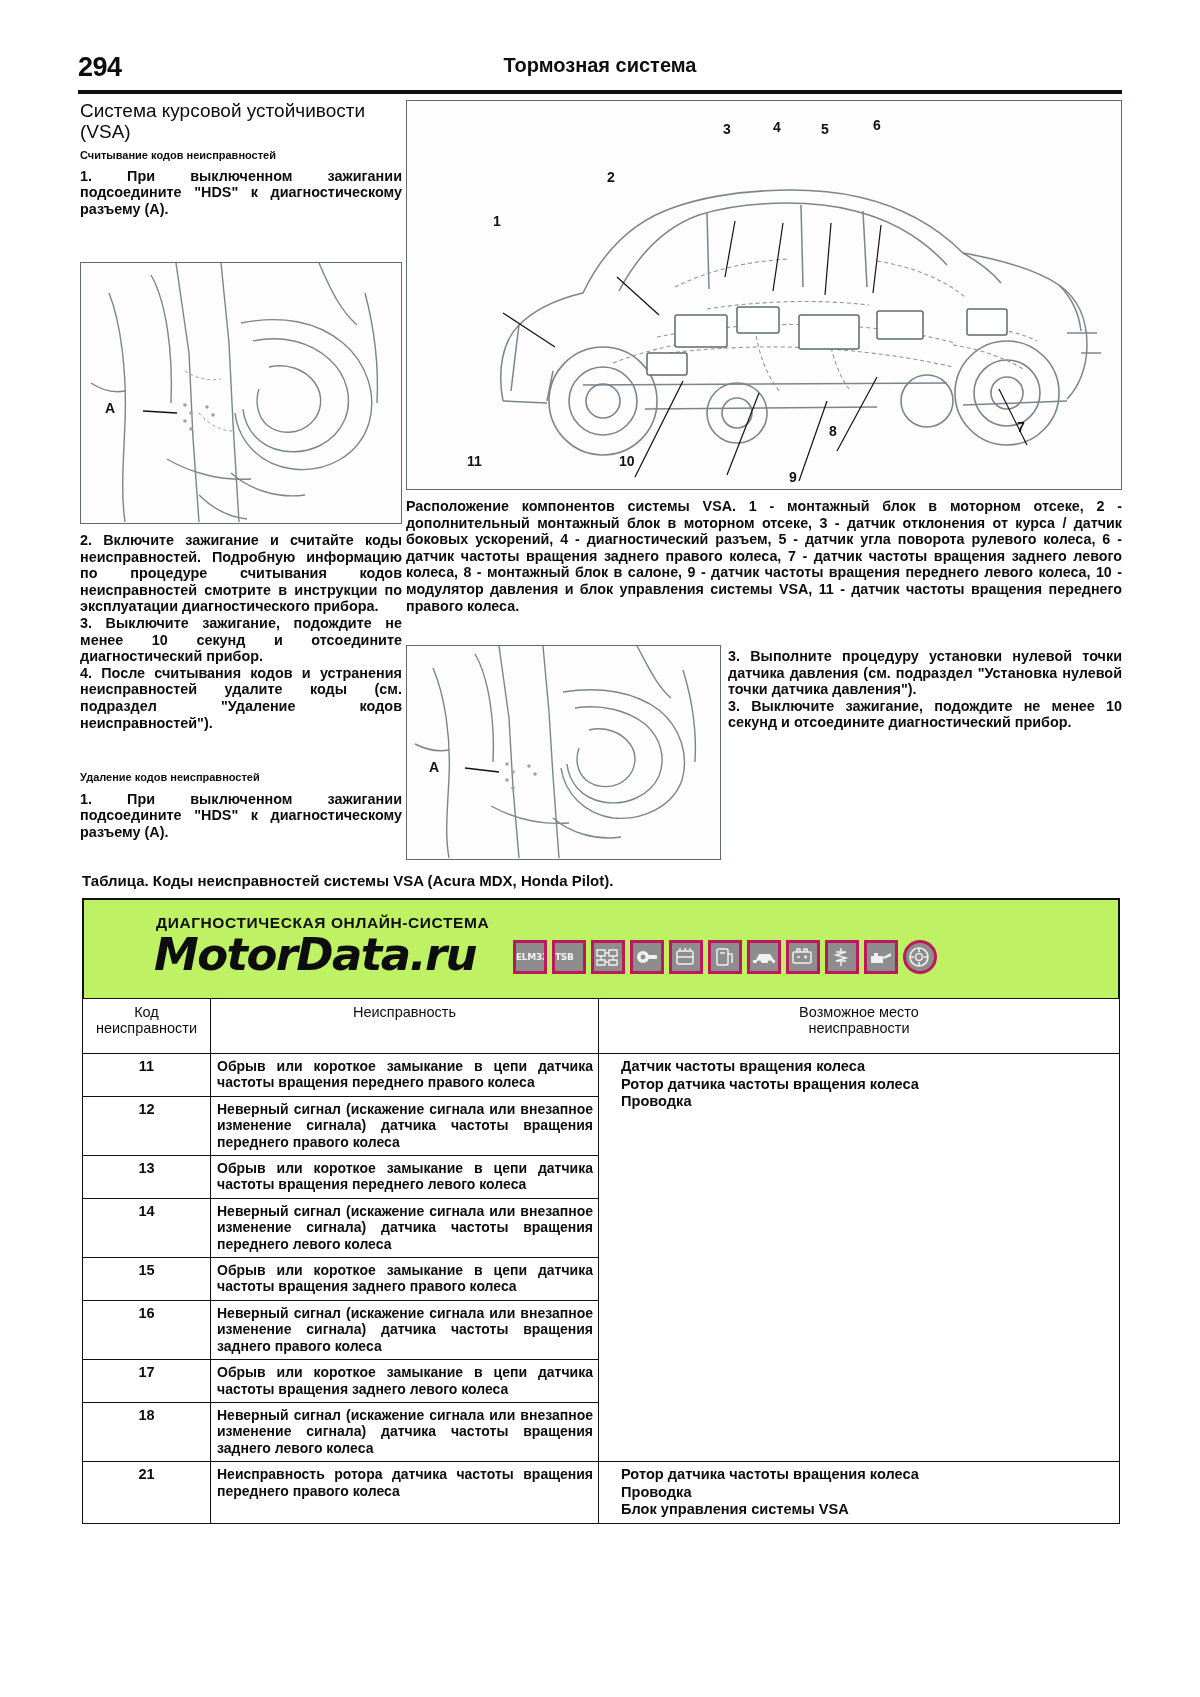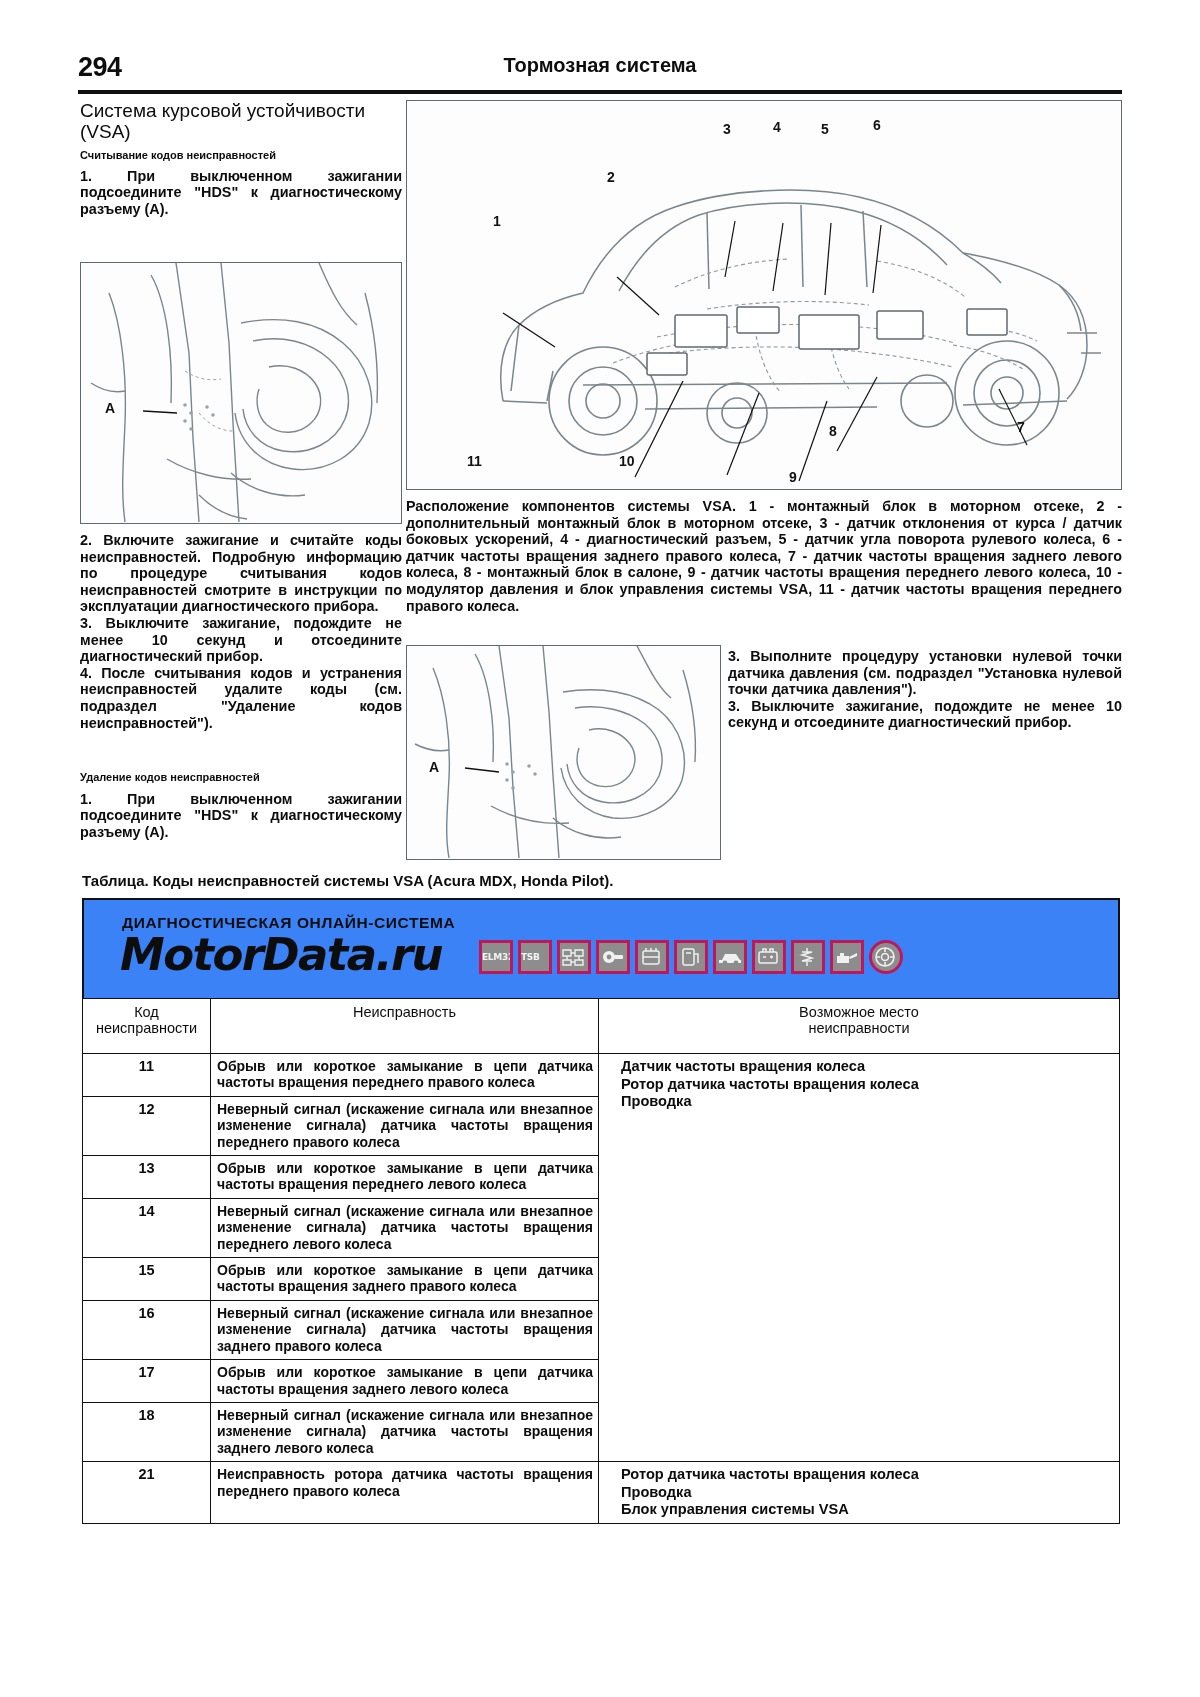--- a/index.html
+++ b/index.html
@@ -45,21 +45,21 @@
   .dg-callout { position:absolute; font-size:14px; font-weight:bold; color:#111; }
   .dg-cap { position:absolute; left:406px; top:498px; width:716px; font-size:14.3px; line-height:16.6px; font-weight:bold; text-align:justify; }
 
   
   .rcol { position:absolute; left:728px; top:648px; width:394px; }
 
   
   .tbl-cap { position:absolute; left:82px; top:872px; font-size:15px; font-weight:bold; }
 
   
-  .banner { position:absolute; left:82px; top:898px; width:1038px; height:100px; border:2px solid #111; border-bottom:none; background:#3b82f6; }
+  .banner { position:absolute; left:82px; top:898px; width:1038px; height:100px; border:2px solid #111; border-bottom:none; background:#bef264;padding-left:34px; }
   .banner-inner { position:relative; width:100%; height:100%; }
   .bn-tag { position:absolute; left:38px; top:14px; font-size:15.5px; font-weight:bold; letter-spacing:0.6px; }
   .bn-logo { position:absolute; left:36px; top:32px; font-size:45px; font-weight:bold; font-style:italic; letter-spacing:-1.6px;
              font-family:"DejaVu Sans", sans-serif; line-height:46px; }
   .icons { position:absolute; left:395px; top:40px; display:flex; gap:5px; align-items:center; }
   .ic { width:34px; height:34px; background:#8d8d8d; border:3px solid #be185d; position:relative;
         display:flex; align-items:center; justify-content:flex-start; color:#f2f2f2; overflow:hidden; }
   .ic span.t { font-size:9px; font-weight:bold; letter-spacing:-0.3px; font-family:"DejaVu Sans", sans-serif; }
   .ic svg { display:block; }
   .ic-round { border-radius:50%; }

